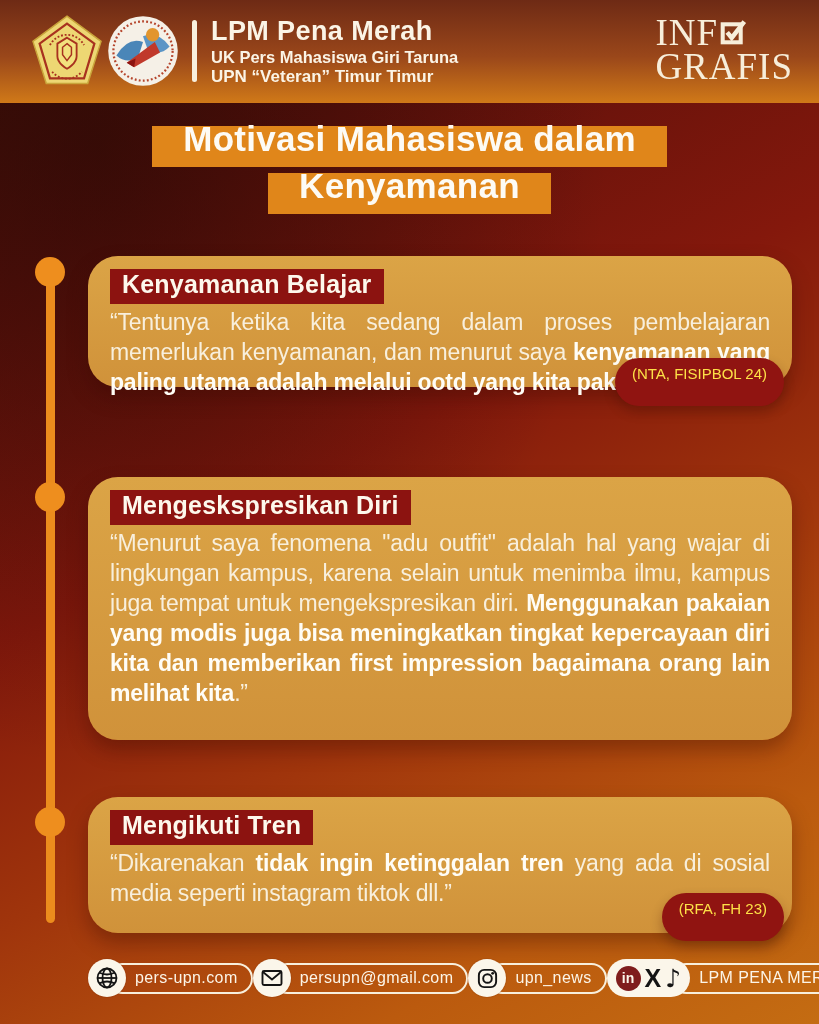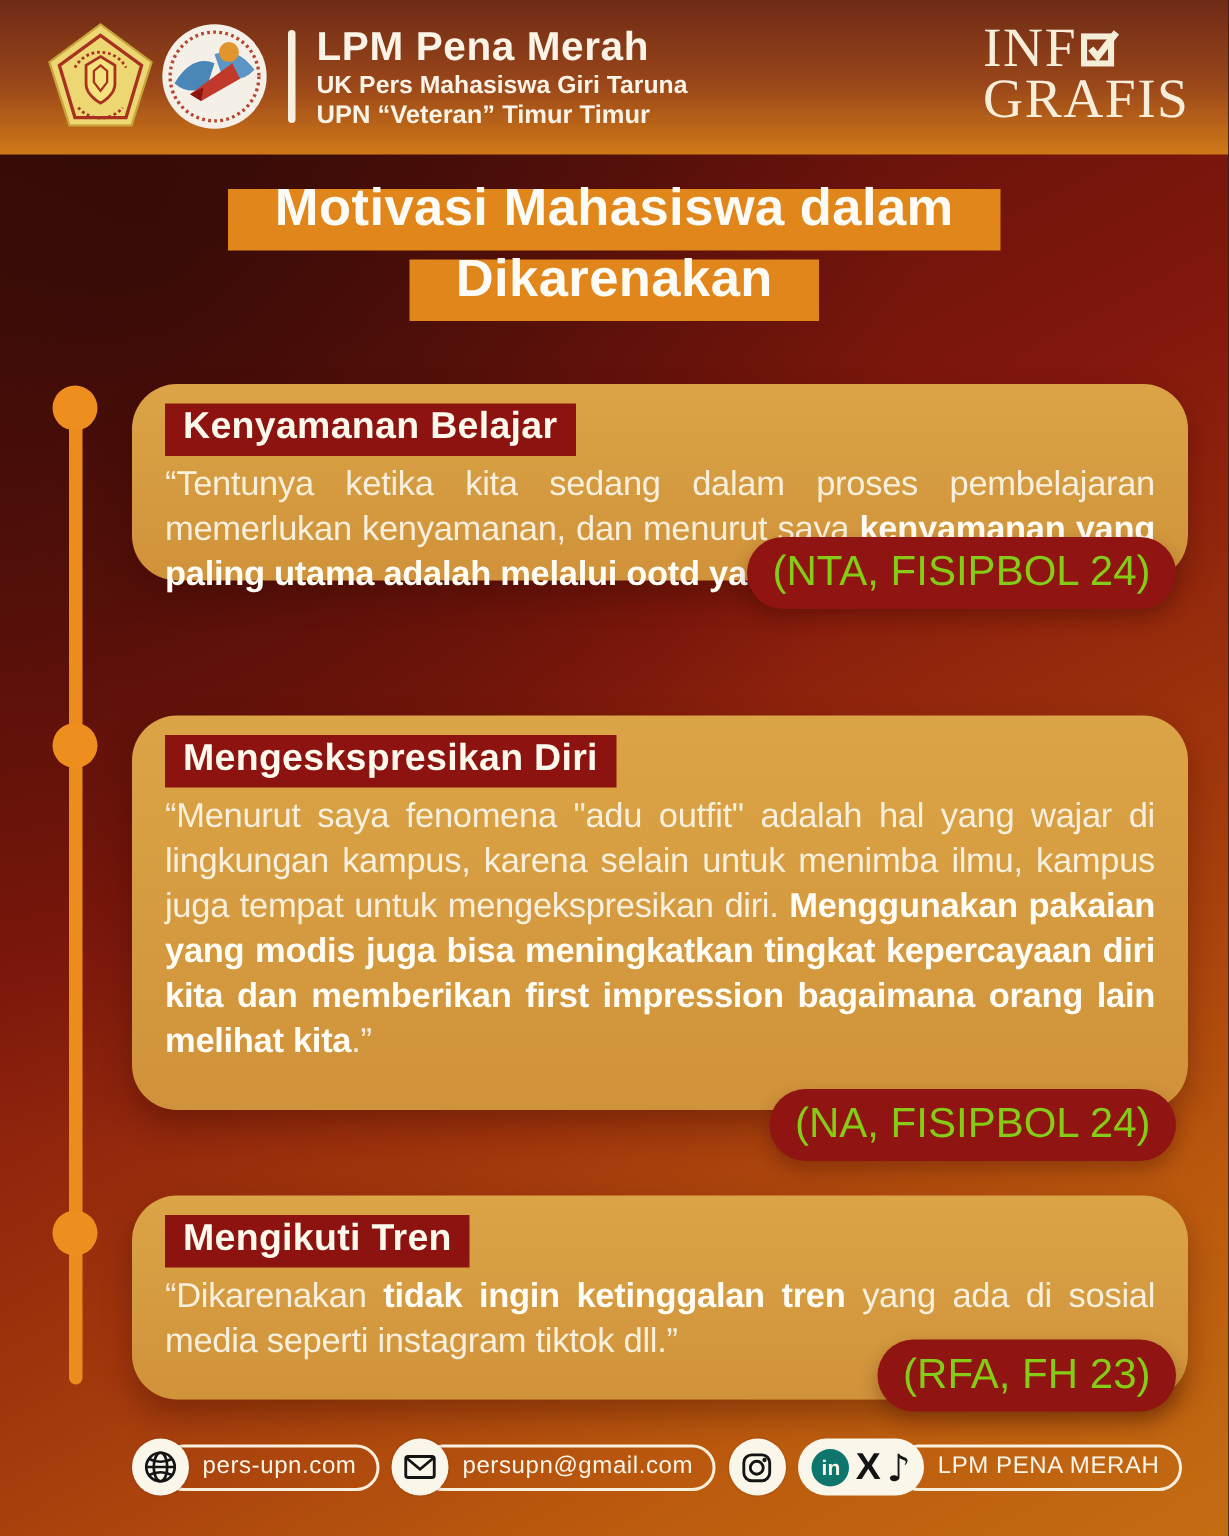--- a/index.html
+++ b/index.html
@@ -56,22 +56,22 @@
   .card-heading{
     display:inline-block;background:#8c1310;color:#fdf8ec;
     font-size:25px;font-weight:700;padding:1px 12px 5px;margin:0 0 3px 0;letter-spacing:.2px;
   }
   .quote{
     margin:0;color:#f8efdc;font-size:23px;line-height:30px;
     text-align:justify;letter-spacing:-.2px;
   }
   .quote strong{color:#fffdf6;font-weight:700;}
   .badge{
-    position:absolute;right:8px;background:#901411;color:#84cc16;
-    font-size:28px;font-weight:400;padding:7px 17px 9px;border-radius:28px;white-space:nowrap;
+    position:absolute;right:8px;background:#901411;color:#fde047;
+    font-size:15px;font-weight:400;padding:7px 17px 24px;border-radius:28px;white-space:nowrap;
     box-shadow:0 6px 12px rgba(55,10,4,.3);
   }
   .card1 .badge{bottom:-19px;}
   .card2 .badge{bottom:-34px;}
   .card3 .badge{bottom:-8px;}
 
   
   .footer{
     position:absolute;left:88px;top:958px;width:700px;
     display:flex;align-items:center;justify-content:space-between;
@@ -84,21 +84,21 @@
   }
   .pill-capsule{
     margin-left:-19px;border:2.5px solid #f8efdc;border-radius:18px;
     padding:4px 13px 5px 26px;color:#fcf5e8;font-size:16px;letter-spacing:.4px;white-space:nowrap;
   }
   .social-tray{
     display:flex;align-items:center;background:#fbf6ea;border-radius:19px;
     height:38px;padding:0 9px;gap:4px;z-index:2;flex:0 0 auto;
   }
   .li-badge{
-    width:25px;height:25px;border-radius:50%;background:#0f766e;color:#fbf6ea;
+    width:25px;height:25px;border-radius:50%;background:#7f1d1d;color:#fbf6ea;
     display:flex;align-items:center;justify-content:center;
     font-size:14px;font-weight:800;letter-spacing:0;
   }
   .x-glyph{color:#141414;font-size:25px;font-weight:800;line-height:1;font-family:"Liberation Sans",sans-serif;}
   .tiktok-glyph{color:#141414;font-size:25px;font-weight:700;line-height:1;font-family:"DejaVu Sans",sans-serif;}
   .icon-svg{display:block;}
 </style>
 </head>
 <body>
 
@@ -137,38 +137,37 @@
           <rect x="3" y="7" width="20" height="20" fill="none" stroke="#f7eeda" stroke-width="4.5"></rect>
           <polyline points="8,16 13,22 27,4" fill="none" stroke="#f7eeda" stroke-width="5"></polyline>
         </svg>
       </div>
       <div class="line2">GRAFIS</div>
     </div>
   </div>
 
   <div class="title">
     <div class="row1"><span class="hl"><span>Motivasi Mahasiswa dalam</span></span></div>
-    <div class="row2"><span class="hl"><span>Dikarenakan</span></span></div>
+    <div class="row2"><span class="hl"><span>Kenyamanan</span></span></div>
   </div>
 
   <div class="tl-line"></div>
   <div class="tl-dot d1"></div>
   <div class="tl-dot d2"></div>
   <div class="tl-dot d3"></div>
 
   <section class="card card1">
     <div class="card-heading">Kenyamanan Belajar</div>
     <p class="quote"><span>“Tentunya ketika kita sedang dalam proses pembelajaran memerlukan kenyamanan, dan menurut saya </span><strong>kenyamanan yang paling utama adalah melalui ootd yang kita pakai</strong><span>.”</span></p>
     <div class="badge">(NTA, FISIPBOL 24)</div>
   </section>
 
   <section class="card card2">
     <div class="card-heading">Mengeskspresikan Diri</div>
     <p class="quote"><span>“Menurut saya fenomena "adu outfit" adalah hal yang wajar di lingkungan kampus, karena selain untuk menimba ilmu, kampus juga tempat untuk mengekspresikan diri. </span><strong>Menggunakan pakaian yang modis juga bisa meningkatkan tingkat kepercayaan diri kita dan memberikan first impression bagaimana orang lain melihat kita</strong><span>.”</span></p>
-    <div class="badge">(NA, FISIPBOL 24)</div>
   </section>
 
   <section class="card card3">
     <div class="card-heading">Mengikuti Tren</div>
     <p class="quote"><span>“Dikarenakan </span><strong>tidak ingin ketinggalan tren</strong><span> yang ada di sosial media seperti instagram tiktok dll.”</span></p>
     <div class="badge">(RFA, FH 23)</div>
   </section>
 
   <div class="footer">
 
@@ -196,20 +195,21 @@
     </div>
 
     <div class="pill">
       <div class="pill-circle">
         <svg class="icon-svg" width="23" height="23" viewBox="0 0 24 24">
           <rect x="3" y="3" width="18" height="18" rx="5.5" fill="none" stroke="#141414" stroke-width="2"></rect>
           <circle cx="12" cy="12" r="4.5" fill="none" stroke="#141414" stroke-width="2"></circle>
           <circle cx="17.4" cy="6.6" r="1.5" fill="#141414"></circle>
         </svg>
       </div>
+      <div class="pill-capsule">upn_news</div>
     </div>
 
     <div class="pill">
       <div class="social-tray">
         <span class="li-badge">in</span>
         <span class="x-glyph">X</span>
         <span class="tiktok-glyph">♪</span>
       </div>
       <div class="pill-capsule">LPM PENA MERAH</div>
     </div>

